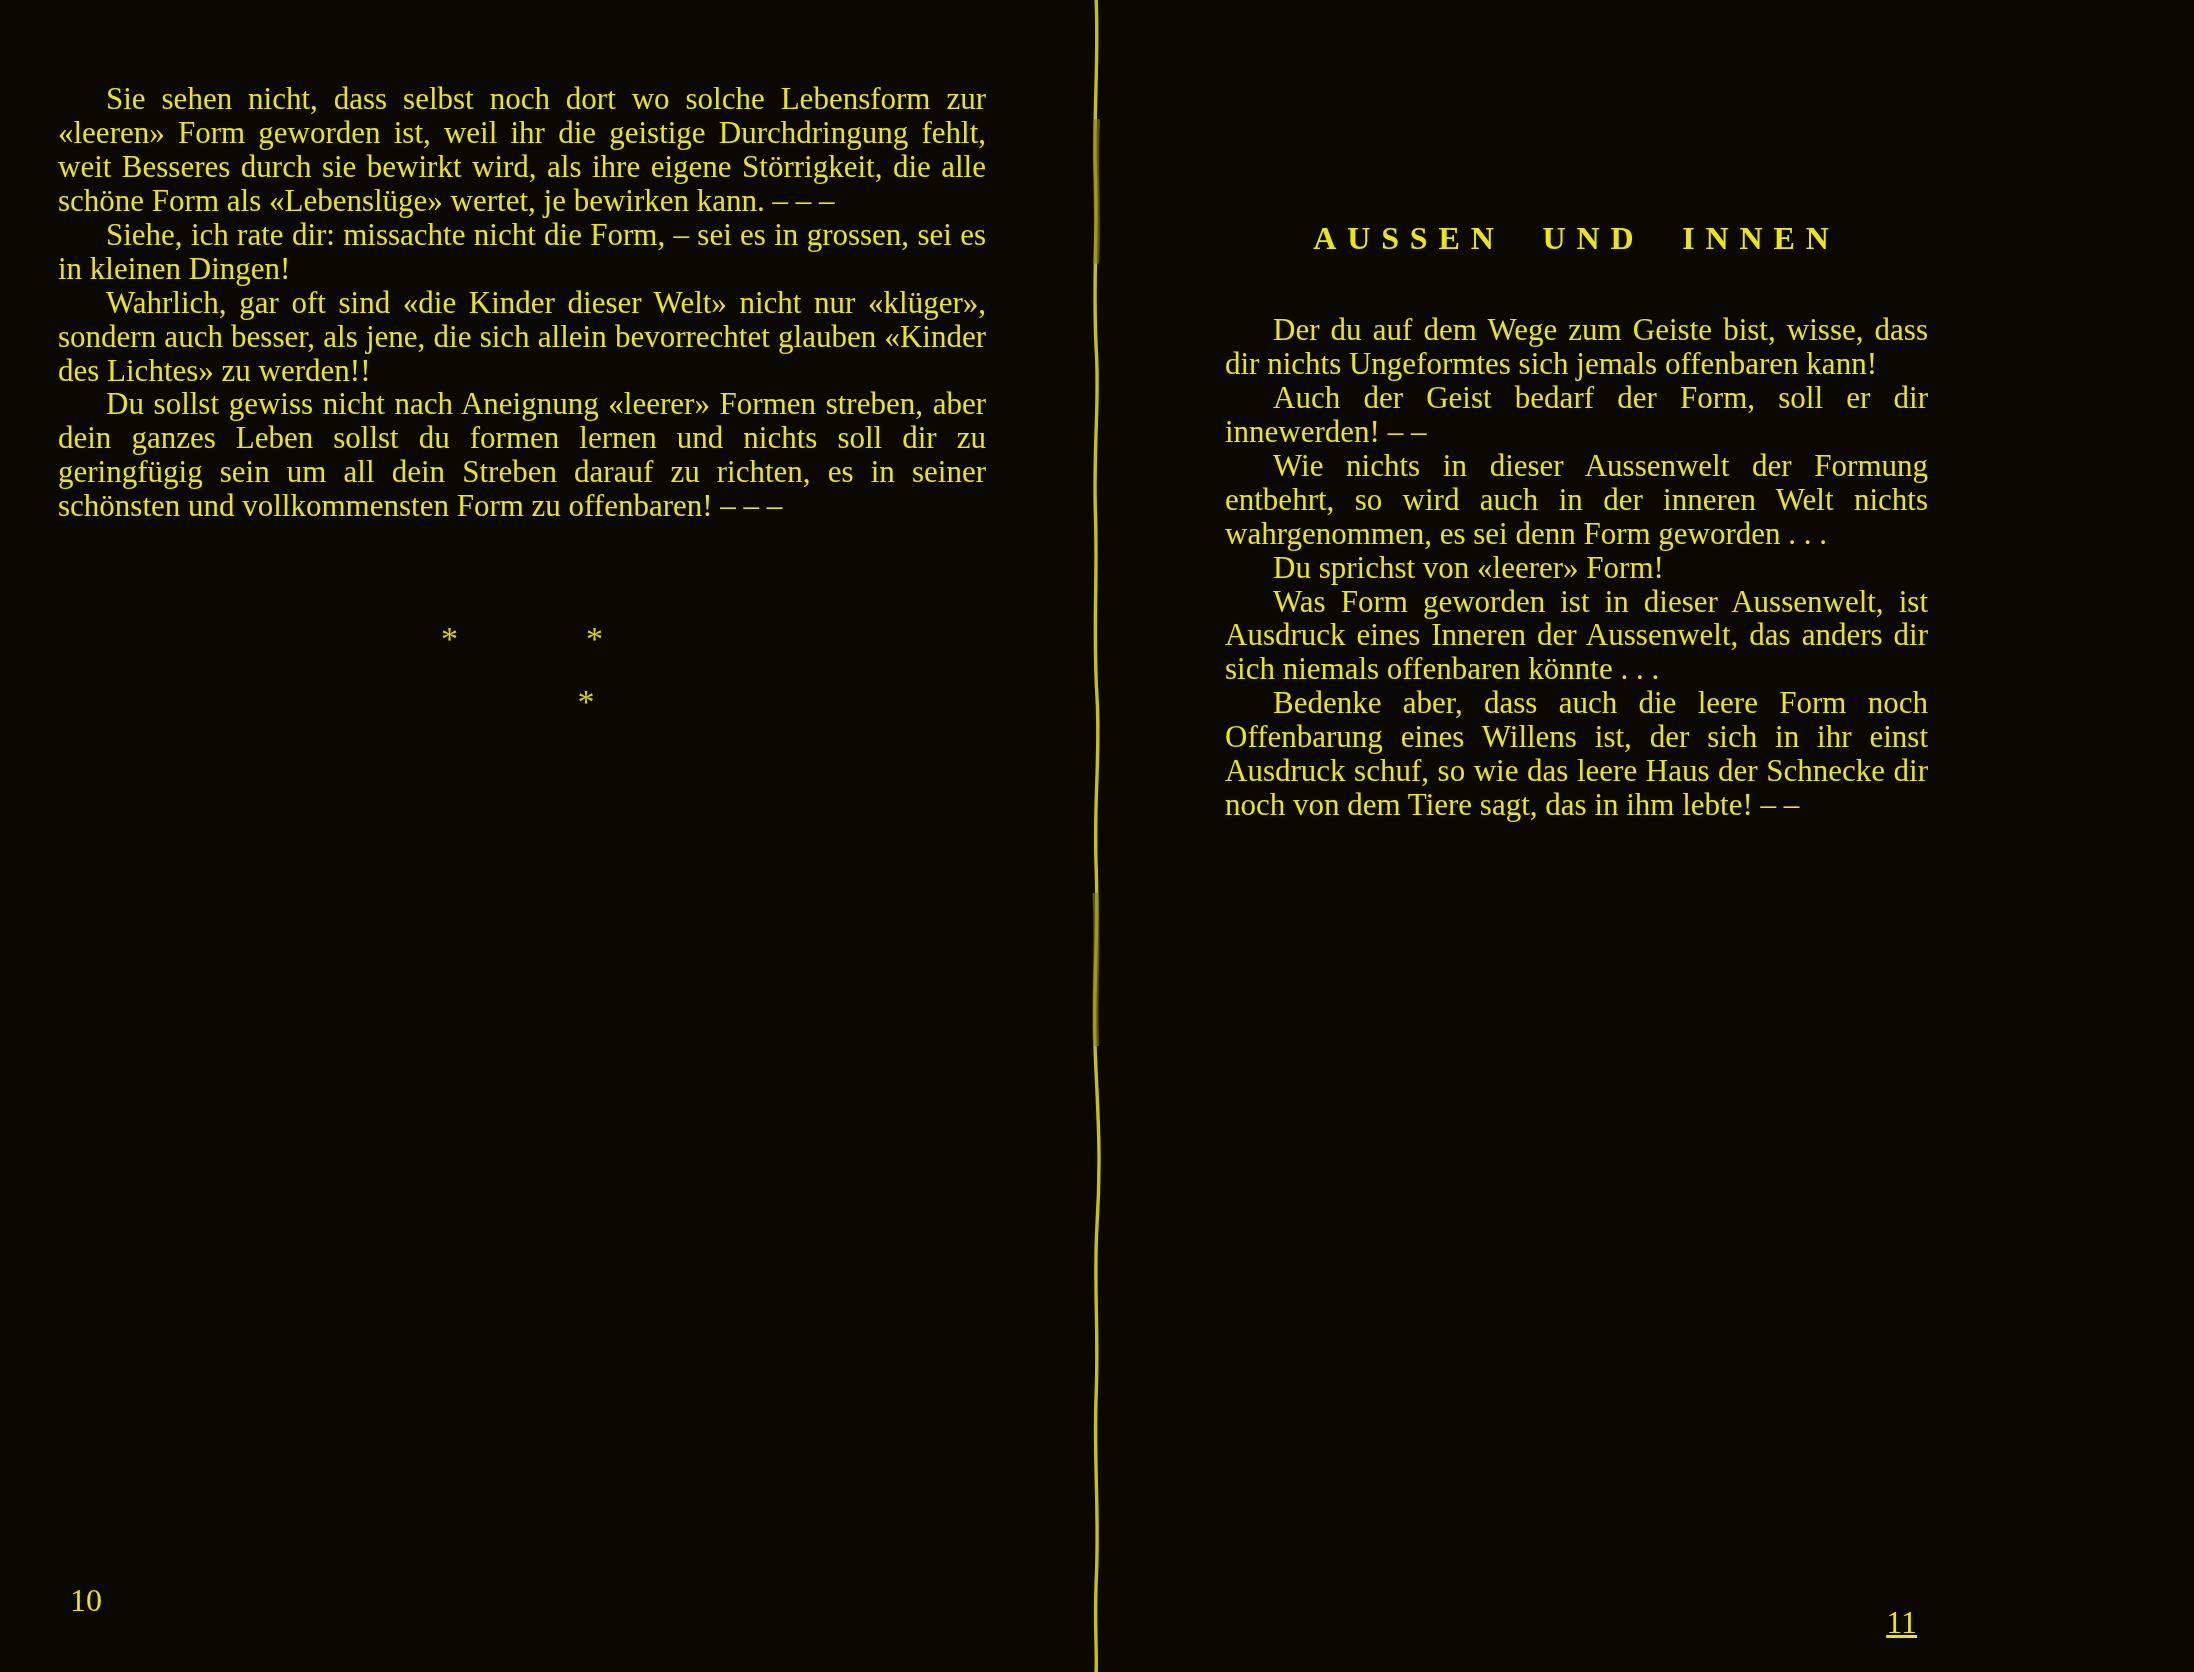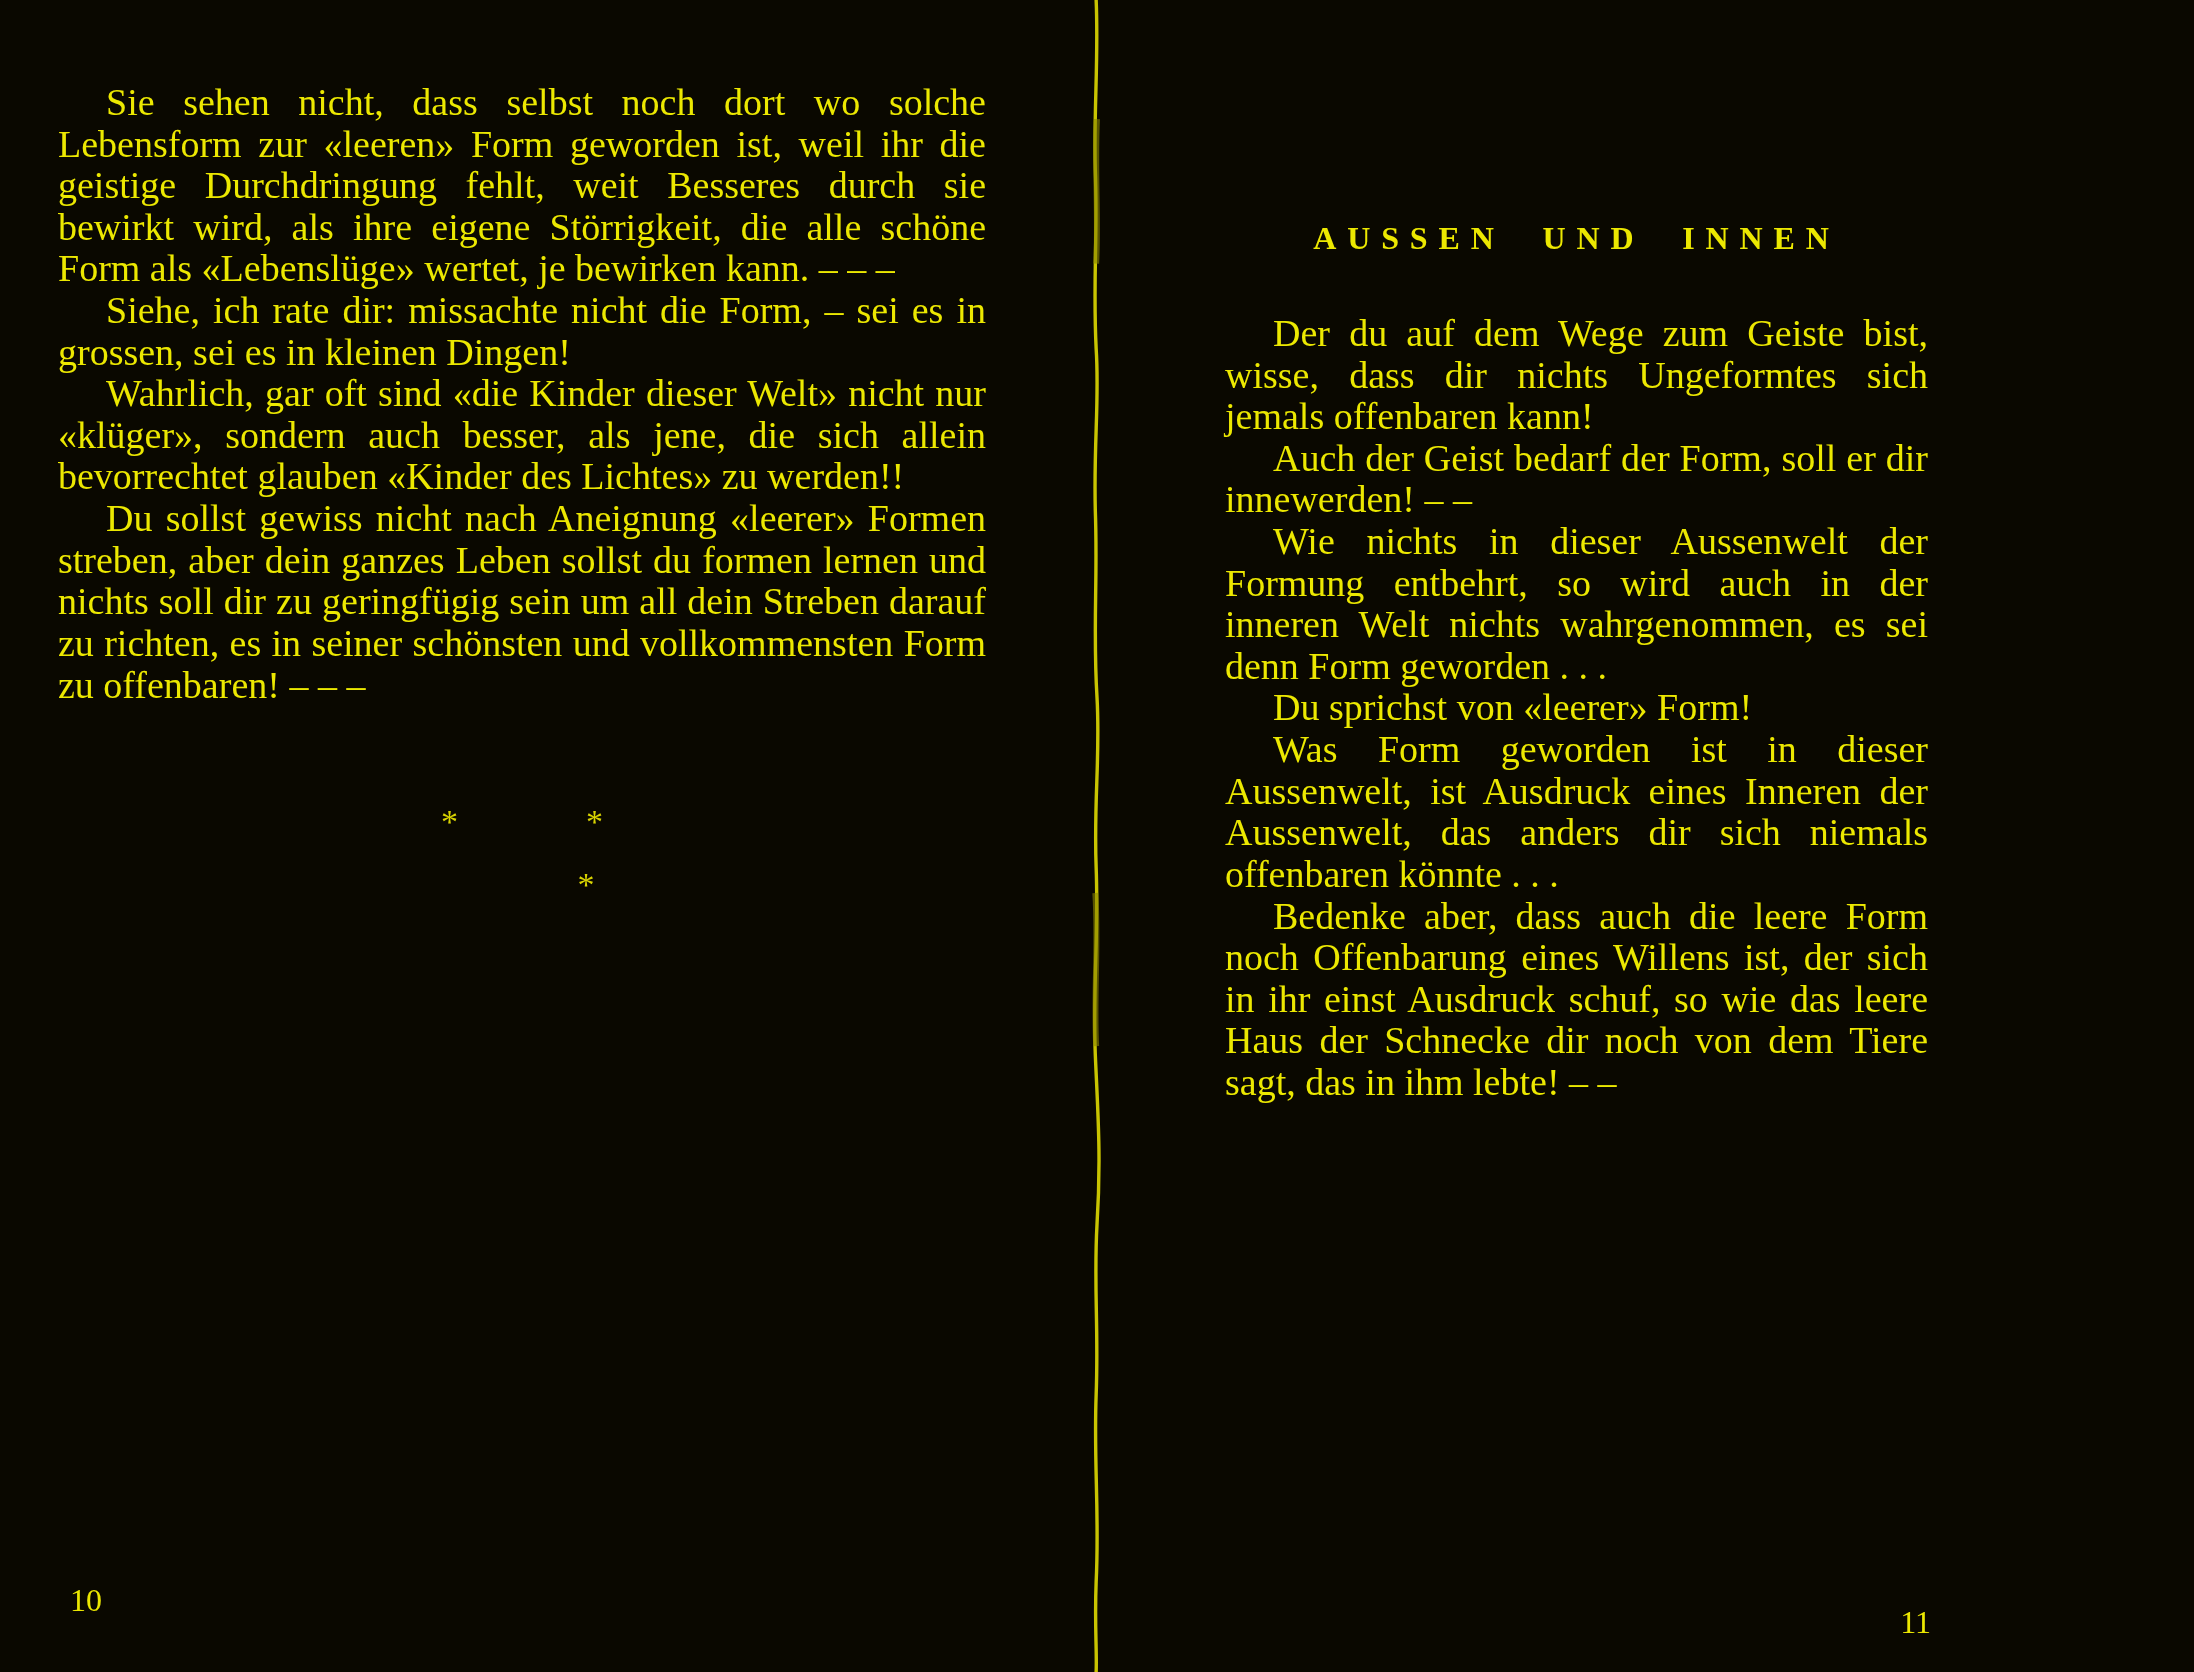--- a/index.html
+++ b/index.html
@@ -39,21 +39,21 @@
     position: absolute;
     left: 1091px;
     top: 0;
     width: 12px;
     height: 100%;
     pointer-events: none;
   }
   .gutter svg { display: block; }
 
   .body-text {
-    font-size: 38px;
+    font-size: 31px;
     line-height: 1.095;
     text-align: justify;
     text-justify: inter-word;
     color: #ece800;
   }
   .body-text p {
     margin: 0;
     text-indent: 0;
   }
   .body-text p.indent {
@@ -91,22 +91,23 @@
   .folio {
     position: absolute;
     font-size: 32px;
     color: #ece800;
   }
   .folio-left {
     left: 70px;
     bottom: 53px;
   }
   .folio-right {
-    right: 46px;
+    right: 60px;
     bottom: 31px;
+    text-decoration: underline;
   }
 </style>
 </head>
 <body>
 
 <div class="spread">
 
   <div class="page page-left">
     <div class="body-text">
       <p class="indent">Sie sehen nicht, dass selbst noch dort wo solche Lebensform zur «leeren» Form geworden ist, weil ihr die geistige Durchdringung fehlt, weit Besseres durch sie bewirkt wird, als ihre eigene Störrigkeit, die alle schöne Form als «Lebenslüge» wertet, je bewirken kann. – – –</p>

